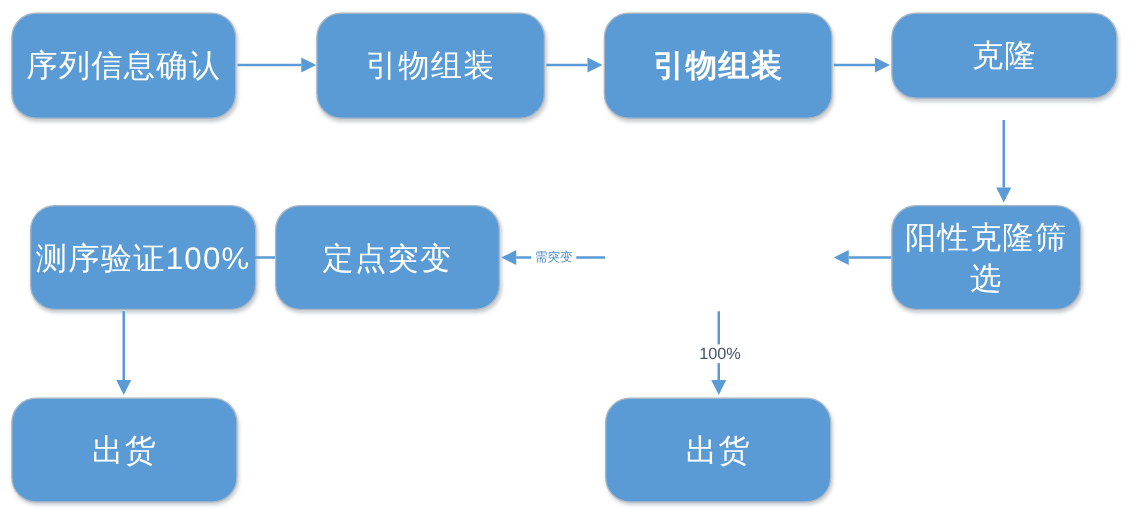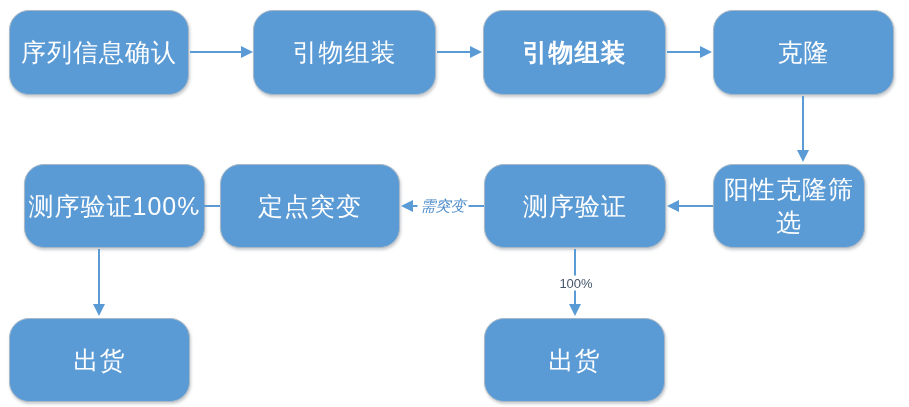--- a/index.html
+++ b/index.html
@@ -62,40 +62,38 @@
   }
   .edge-label {
     position: absolute;
     background: #ffffff;
     padding: 0 3px;
     transform: translate(-50%, -50%);
     white-space: nowrap;
   }
   .edge-label.blue {
     color: var(--edge-label-blue, #5b9bd5);
-    font-size: 15px;
-    font-style: italic;
+    font-size: 10px;
   }
   .edge-label.dark {
     color: var(--edge-label-dark, #44546a);
     font-size: 13px;
   }
 </style>
 </head>
 <body>
 
 <div class="canvas">
 
   <div class="node" style="left:9px; top:10px; width:180px; height:85px;">序列信息确认</div>
   <div class="node" style="left:253px; top:10px; width:183px; height:85px;">引物组装</div>
   <div class="node" style="left:483px; top:10px; width:183px; height:85px;font-weight:bold;">引物组装</div>
-  <div class="node" style="left:713px; top:10px; width:181px; height:85px;">克隆</div>
+  <div class="node" style="left:713px; top:10px; width:181px; height:69px;">克隆</div>
 
   <div class="node" style="left:713px; top:164px; width:152px; height:84px;">阳性克隆筛选</div>
-  <div class="node" style="left:484px; top:164px; width:182px; height:84px;">测序验证</div>
   <div class="node" style="left:220px; top:164px; width:180px; height:84px;">定点突变</div>
   <div class="node" style="left:24px; top:164px; width:181px; height:84px;">测序验证100%</div>
 
   <div class="node" style="left:9px; top:318px; width:181px; height:84px;">出货</div>
   <div class="node" style="left:484px; top:318px; width:181px; height:84px;">出货</div>
 
   <div>
     <div class="hline" style="left:190px; top:51px; width:51px;"></div>
     <div class="head right" style="left:241px; top:46px;"></div>
   </div>

